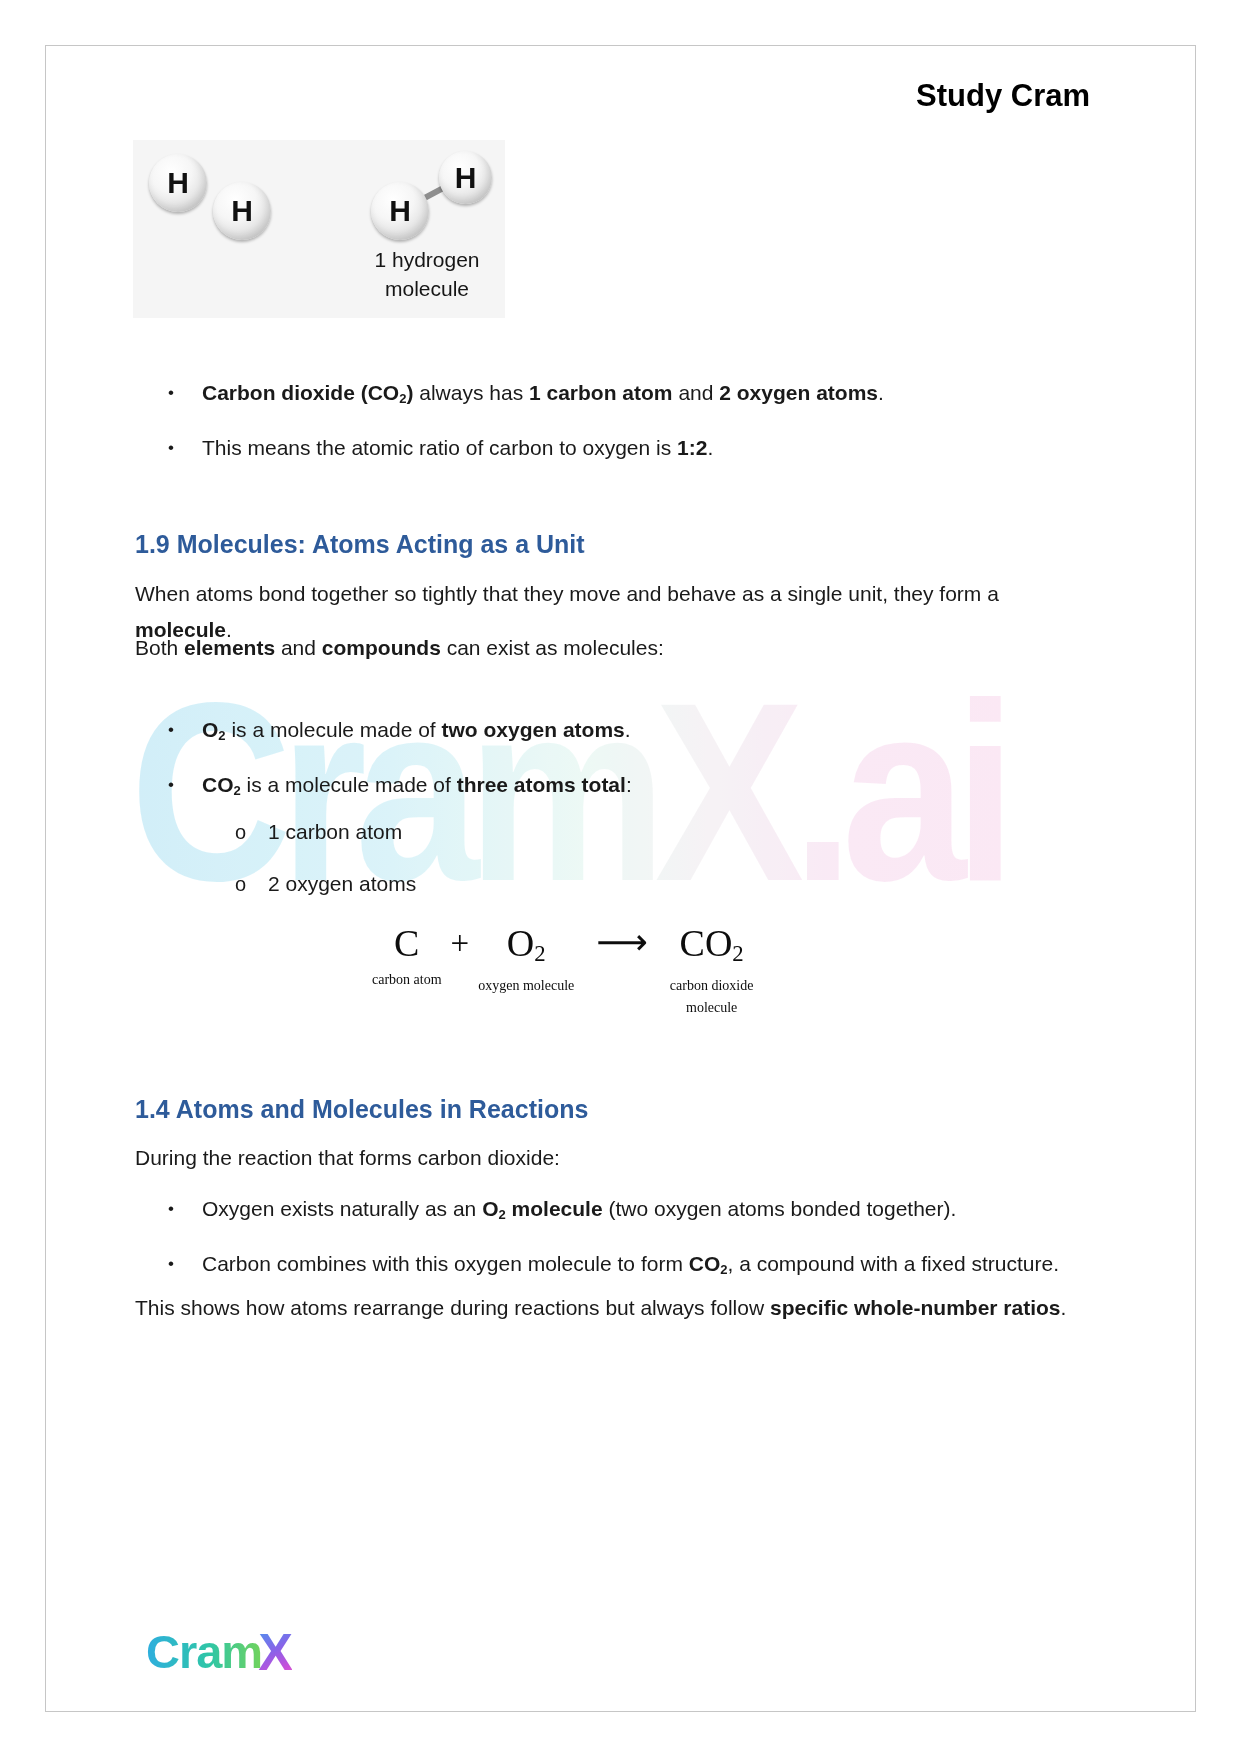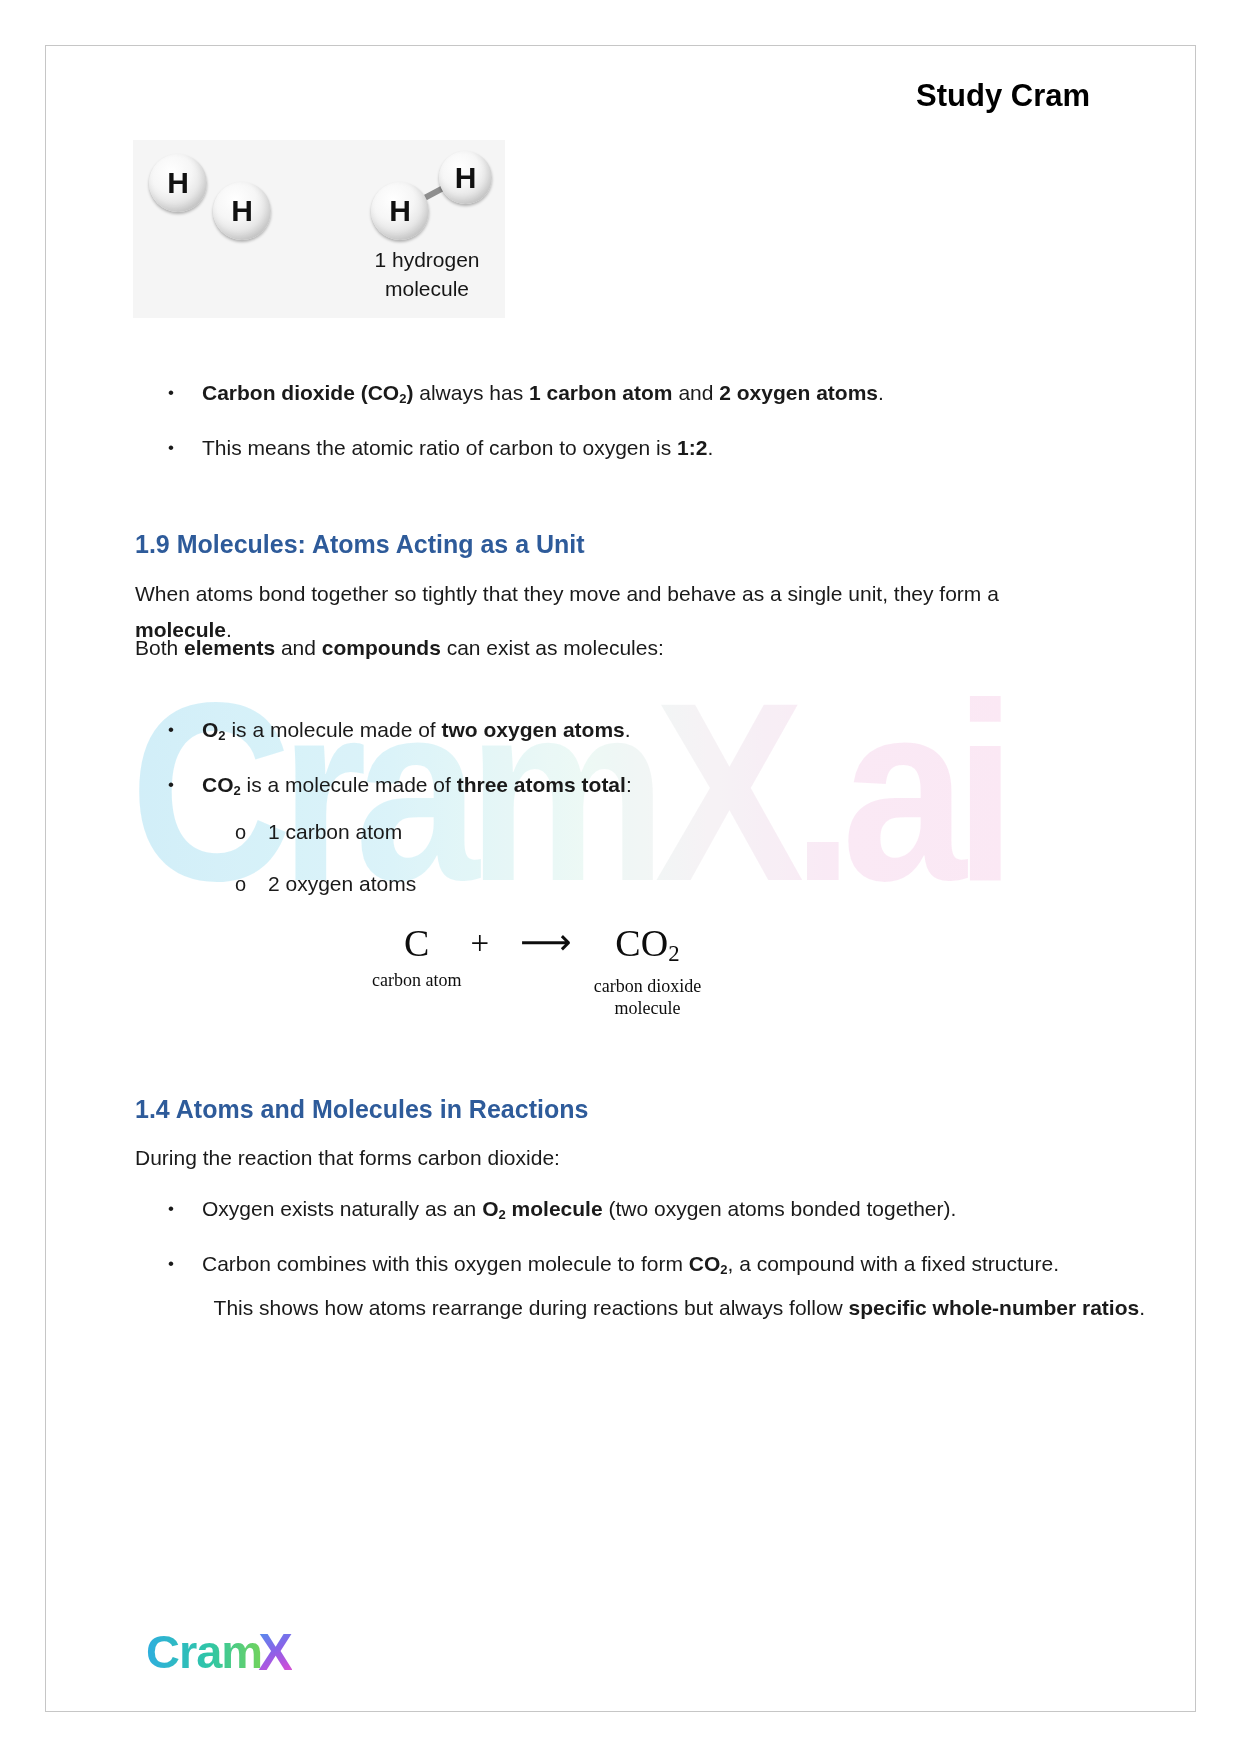--- a/index.html
+++ b/index.html
@@ -34,21 +34,21 @@
   .bmark{flex:none;width:34px;margin-left:33px;font-size:17px;line-height:28px;color:#1a1a1a;}
   .bmark.sub{margin-left:100px;width:33px;font-size:20px;}
   .btext{flex:1;}
   .subsc{font-size:0.62em;position:relative;top:0.24em;}
 
   
   .eq{position:absolute;left:372px;top:920px;z-index:2;display:flex;align-items:flex-start;font-family:"Liberation Serif", serif;color:#0d0d0d;}
   .eq-col{text-align:center;}
   .eq-sym{font-size:38px;line-height:46px;}
   .eq-sym .eqsub{font-size:0.6em;position:relative;top:0.22em;}
-  .eq-lab{font-size:18px;line-height:22px;margin-top:3px;white-space:nowrap;}
+  .eq-lab{font-size:14px;line-height:22px;margin-top:3px;white-space:nowrap;}
   .eq-plus{font-size:33px;line-height:46px;margin:0 9px;}
   .eq-arrow{font-size:36px;line-height:44px;margin:0 22px;}
 
   
   .watermark{position:absolute;left:130px;top:645px;z-index:1;font-size:255px;font-weight:800;letter-spacing:-14px;
     transform:scaleX(0.88);transform-origin:left top;white-space:nowrap;opacity:0.8;
     background:linear-gradient(90deg,#c7ebf7 0%,#d3f1f8 30%,#e9f8f3 52%,#f4f0f3 66%,#f9e4f3 82%,#fbe3f2 100%);
     -webkit-background-clip:text;background-clip:text;color:transparent;}
 
   
@@ -118,20 +118,24 @@
     <span class="btext">2 oxygen atoms</span>
   </div>
 </div>
 
 <div class="eq">
   <div class="eq-col">
     <div class="eq-sym">C</div>
     <div class="eq-lab">carbon atom</div>
   </div>
   <div class="eq-plus">+</div>
+  <div class="eq-col">
+    <div class="eq-sym"><span>O</span><span class="eqsub">2</span></div>
+    <div class="eq-lab">oxygen molecule</div>
+  </div>
   <div class="eq-arrow">⟶</div>
   <div class="eq-col">
     <div class="eq-sym"><span>CO</span><span class="eqsub">2</span></div>
     <div class="eq-lab">carbon dioxide</div>
     <div class="eq-lab" style="margin-top:0;">molecule</div>
   </div>
 </div>
 
 <div class="h2" style="top:1095px;">1.4 Atoms and Molecules in Reactions</div>
 
@@ -141,17 +145,17 @@
   <div class="brow">
     <span class="bmark">•</span>
     <span class="btext"><span>Oxygen exists naturally as an </span><span style="font-weight: 700;">O</span><span class="subsc" style="font-weight: 700;">2</span><span style="font-weight: 700;"> molecule</span><span> (two oxygen atoms bonded together).</span></span>
   </div>
   <div class="brow">
     <span class="bmark">•</span>
     <span class="btext"><span>Carbon combines with this oxygen molecule to form </span><span style="font-weight: 700;">CO</span><span class="subsc" style="font-weight: 700;">2</span><span>, a compound with a fixed structure.</span></span>
   </div>
 </div>
 
-<div class="para tight" style="top:1294px;width:1010px;text-align:right;"><span>This shows how atoms rearrange during reactions but always follow </span><span style="font-weight: 700;">specific whole-number ratios</span><span>.</span></div>
+<div class="para tight" style="top:1294px;width:1010px;"><span>This shows how atoms rearrange during reactions but always follow </span><span style="font-weight: 700;">specific whole-number ratios</span><span>.</span></div>
 
 <div class="logo">
   <span class="logo-cram">Cram</span><span class="logo-x">X</span>
 </div>
 
 </body></html>

